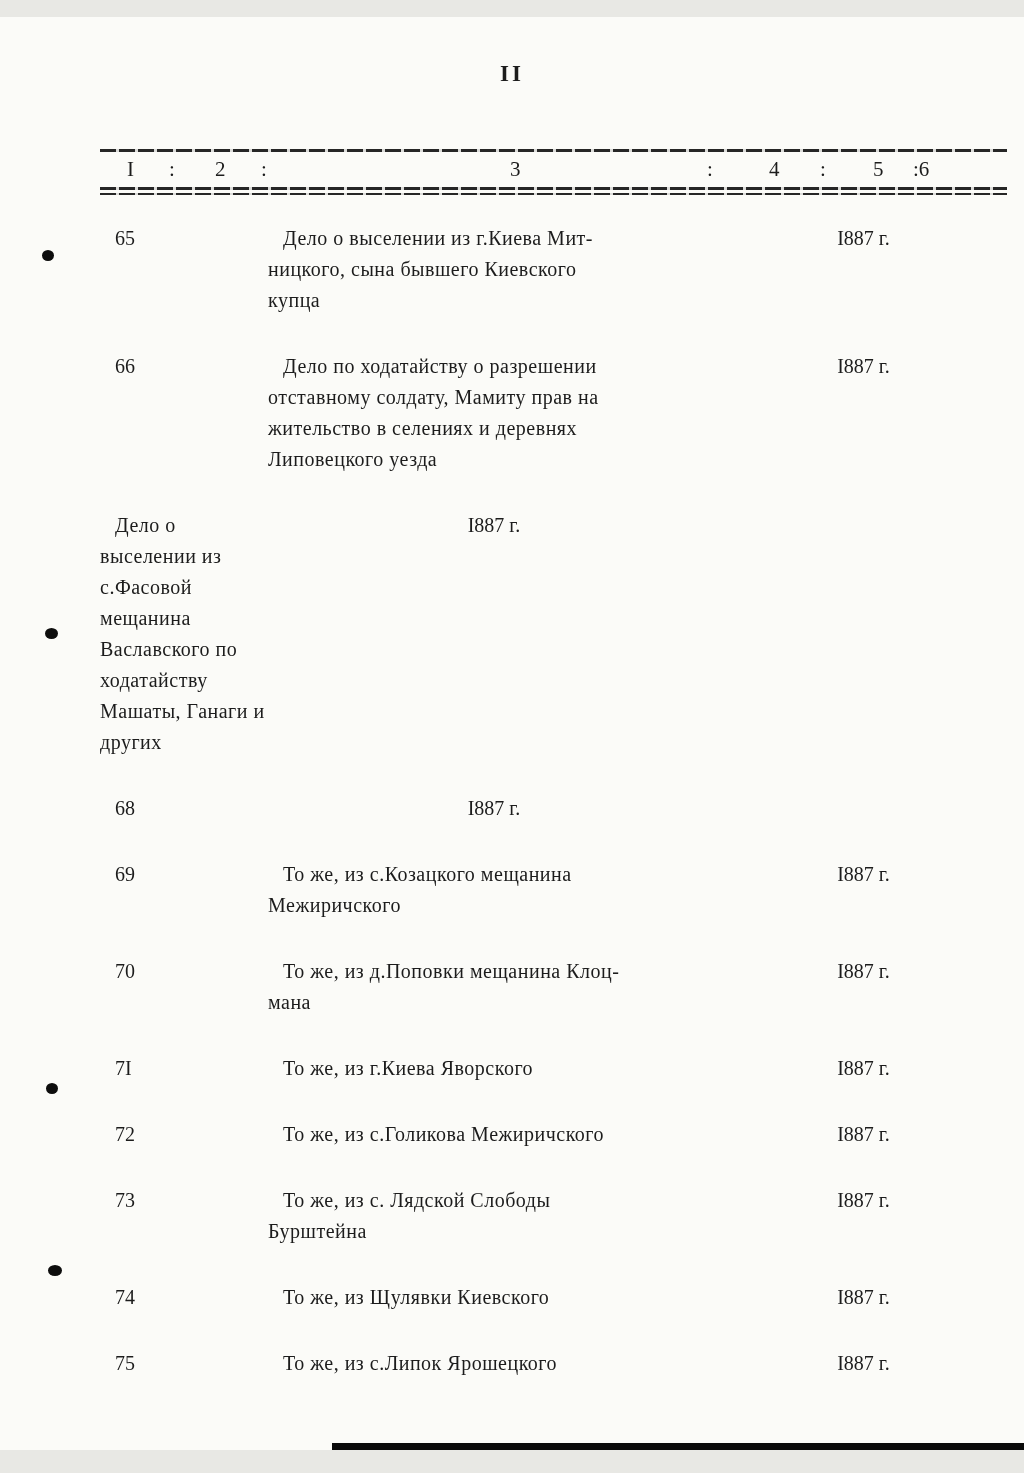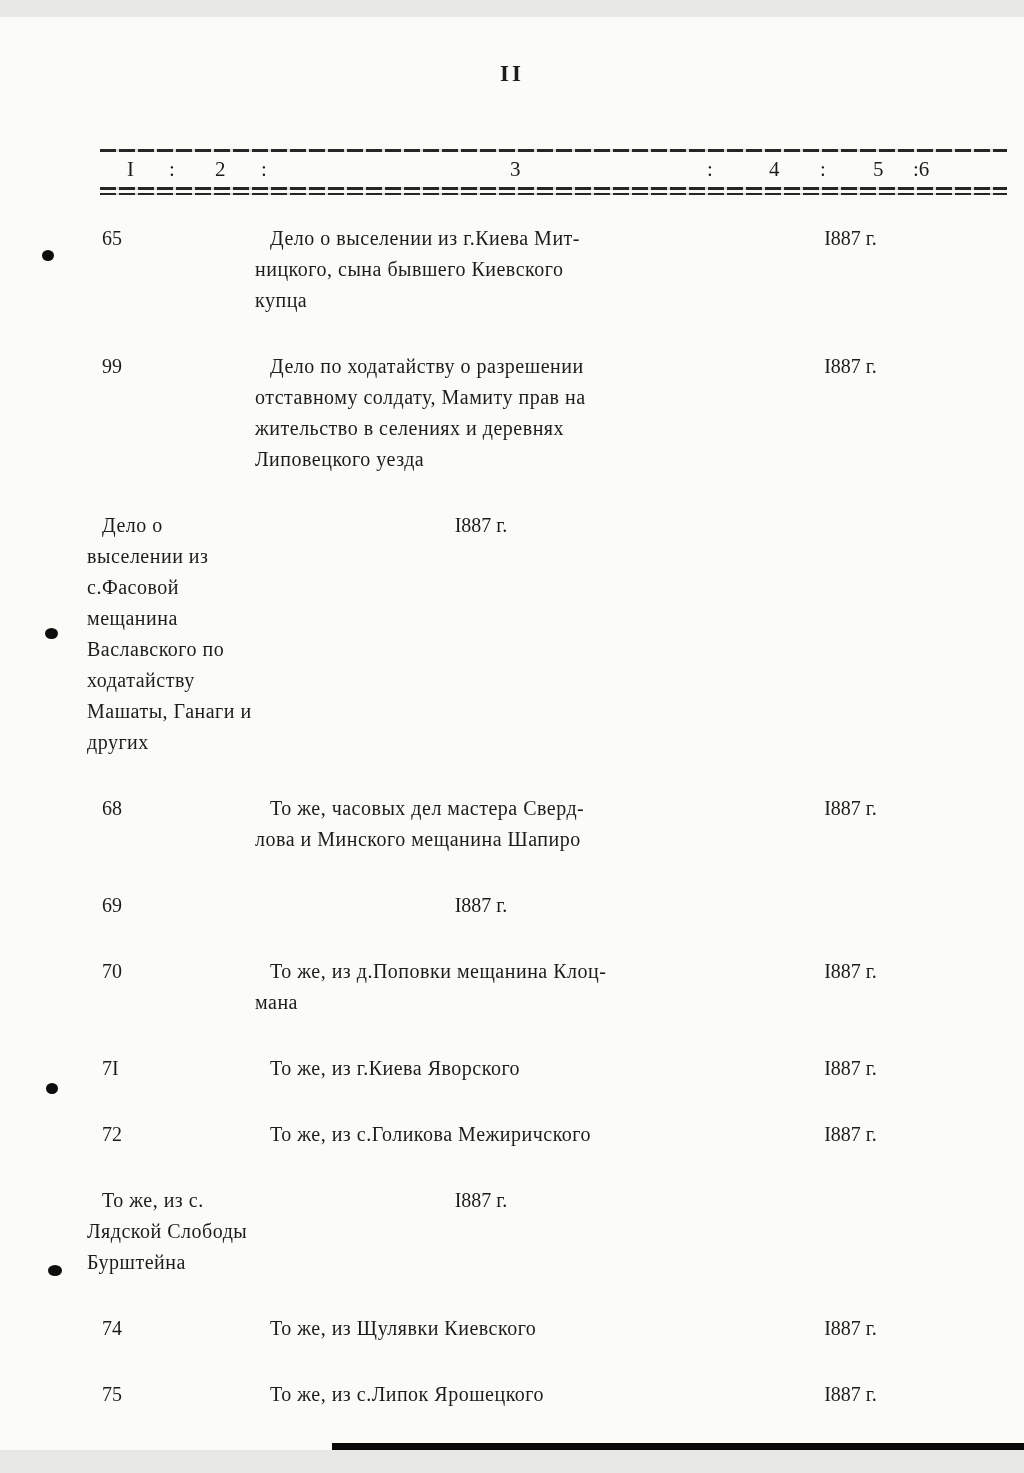--- a/index.html
+++ b/index.html
@@ -27,21 +27,21 @@
   .rule-top{top:132px;}
   .rule-bottom-a{top:170px;}
   .rule-bottom-b{top:176px;height:2px;}
   .hdr-cols{position:absolute;top:140px;left:0;width:100%;height:30px;font-size:21px;}
   .hdr-cols span{position:absolute;top:0;}
   .hc0{left:127px;} .hc1{left:169px;} .hc2{left:215px;} .hc3{left:261px;}
   .hc4{left:510px;} .hc5{left:707px;} .hc6{left:769px;} .hc7{left:820px;}
   .hc8{left:873px;} .hc9{left:913px;}
   
   .entries{
-    position:absolute;top:206px;left:87px;width:907px;
+    position:absolute;top:206px;left:100px;width:907px;
   }
   .row{
     display:grid;
     grid-template-columns:168px 452px 1fr;
     margin-bottom:35px;
     font-size:20px;line-height:31px;
   }
   .cell-num{padding-left:15px;}
   .cell-text{
     white-space:pre-line;
@@ -92,44 +92,44 @@
 
     <div class="row">
       <div class="cell-num">65</div>
       <div class="cell-text">Дело о выселении из г.Киева Мит-
 ницкого, сына бывшего Киевского
 купца</div>
       <div class="cell-date">I887 г.</div>
     </div>
 
     <div class="row">
-      <div class="cell-num">99</div>
+      <div class="cell-num">66</div>
       <div class="cell-text">Дело по ходатайству о разрешении
 отставному солдату, Мамиту прав на
 жительство в селениях и деревнях
 Липовецкого уезда</div>
       <div class="cell-date">I887 г.</div>
     </div>
 
     <div class="row">
       <div class="cell-text">Дело о выселении из с.Фасовой
 мещанина Ваславского по ходатайству
 Машаты, Ганаги и других</div>
       <div class="cell-date">I887 г.</div>
     </div>
 
     <div class="row">
       <div class="cell-num">68</div>
-      <div class="cell-text">То же, часовых дел мастера Сверд-
-лова и Минского мещанина Шапиро</div>
       <div class="cell-date">I887 г.</div>
     </div>
 
     <div class="row">
       <div class="cell-num">69</div>
+      <div class="cell-text">То же, из с.Козацкого мещанина
+Межиричского</div>
       <div class="cell-date">I887 г.</div>
     </div>
 
     <div class="row">
       <div class="cell-num">70</div>
       <div class="cell-text">То же, из д.Поповки мещанина Клоц-
 мана</div>
       <div class="cell-date">I887 г.</div>
     </div>
 
@@ -139,20 +139,21 @@
       <div class="cell-date">I887 г.</div>
     </div>
 
     <div class="row">
       <div class="cell-num">72</div>
       <div class="cell-text">То же, из с.Голикова Межиричского</div>
       <div class="cell-date">I887 г.</div>
     </div>
 
     <div class="row">
+      <div class="cell-num">73</div>
       <div class="cell-text">То же, из с. Лядской Слободы
 Бурштейна</div>
       <div class="cell-date">I887 г.</div>
     </div>
 
     <div class="row">
       <div class="cell-num">74</div>
       <div class="cell-text">То же, из Щулявки Киевского</div>
       <div class="cell-date">I887 г.</div>
     </div>

